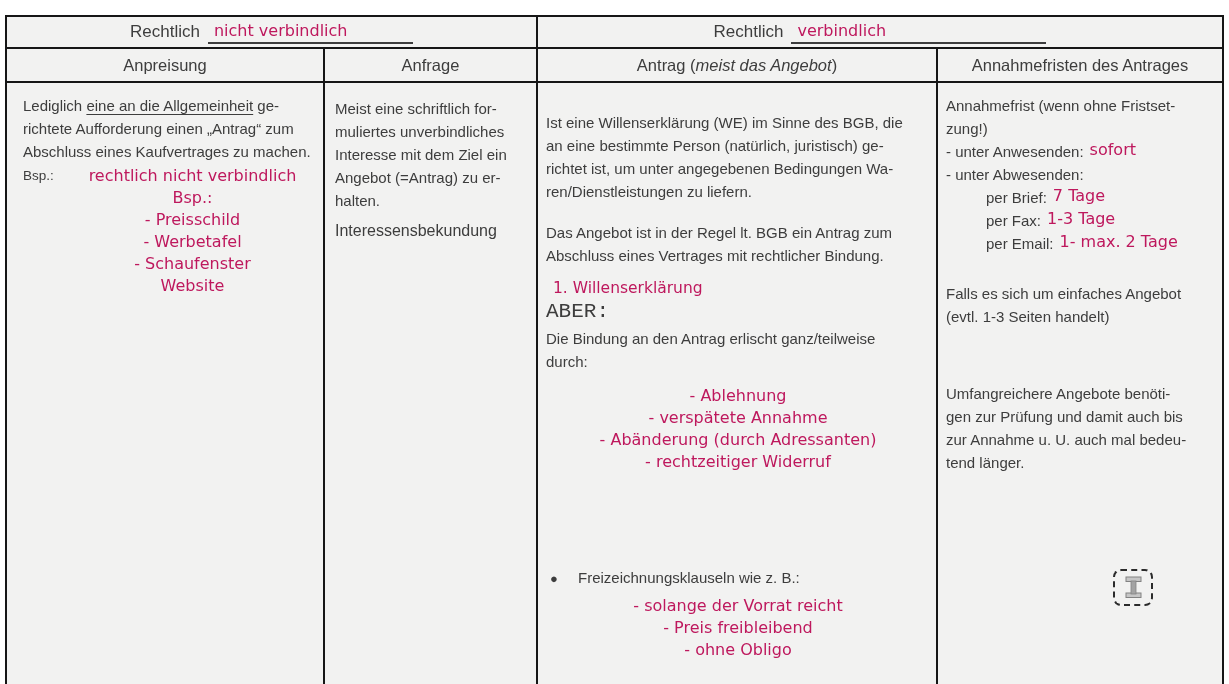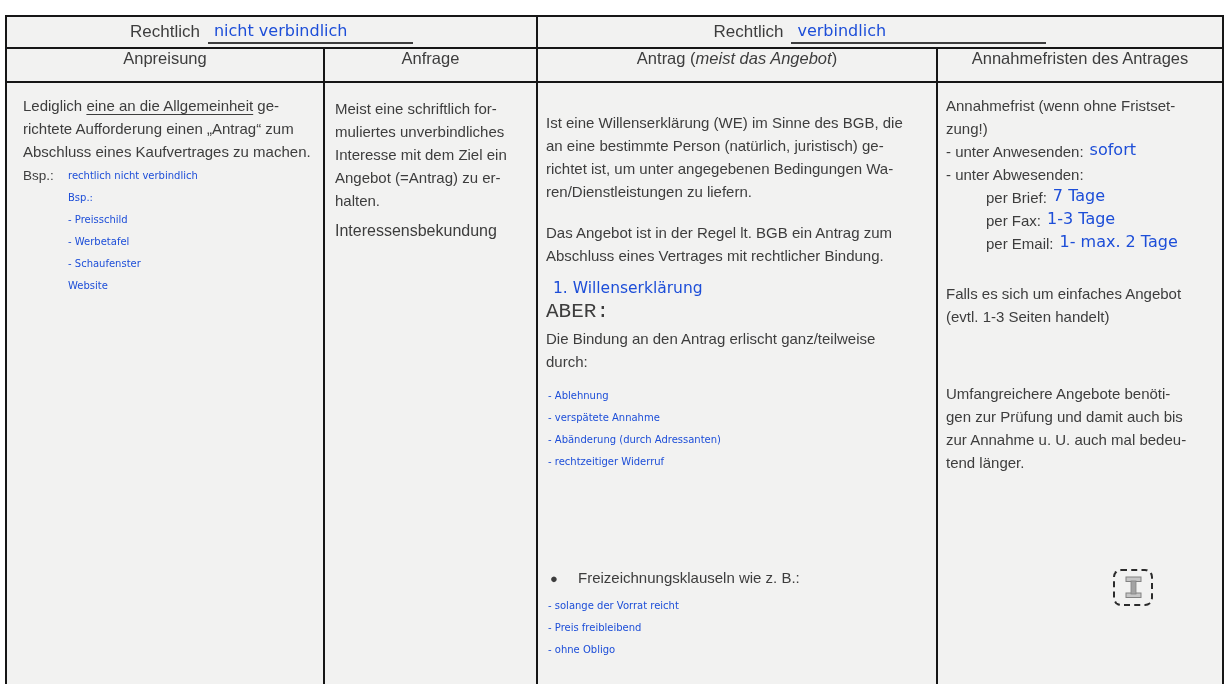--- a/index.html
+++ b/index.html
@@ -26,21 +26,21 @@
     border-right: 2px solid #161616;
     border-bottom: 2px solid #161616;
     overflow: hidden;
     position: relative;
     background: #f2f2f1;
   }
   .last-col { border-right: none; }
   .body { border-bottom: none; }
 
   .printed { font-family: "Liberation Sans", sans-serif; color: #3d3d3d; }
-  .typed   { font-family: "DejaVu Sans", sans-serif;   color: #1d4ed8; }
+  .typed   { font-family: "DejaVu Sans", sans-serif;   color: #be185d; }
 
   
   .h1 {
     grid-column: span 2;
     display: flex;
     align-items: center;
     justify-content: center;
   }
   .h1 .prefix { font-size: 17px; }
   .blank {
@@ -50,30 +50,30 @@
     padding: 0 4px 1px 6px;
     line-height: 20px;
   }
   .blank .typed { font-size: 16px; }
   .blank-left  { min-width: 195px; }
   .blank-right { min-width: 245px; }
 
   
   .h2 {
     display: flex;
-    align-items: flex-start;
+    align-items: center;
     justify-content: center;
     font-size: 16.5px;
   }
   .h2 i { font-style: italic; }
 
   
   .line { white-space: nowrap; }
   .plines { font-size: 15px; line-height: 23px; }
-  .tlines { font-size: 10px; line-height: 22px; }
+  .tlines { font-size: 16px; line-height: 22px; text-align: center; }
 
   
   .c1 { padding: 11px 6px 0 16px; }
   .c1 .ul { text-decoration: underline; text-underline-offset: 3px; }
   .bsp-block { display: flex; align-items: flex-start; margin-top: 2px; }
   .bsp-label { flex: 0 0 45px; font-size: 13.5px; padding-top: 3px; }
   .c1 .tlines { flex: 1 1 auto; }
 
   
   .c2 { padding: 14px 13px 0 10px; }

